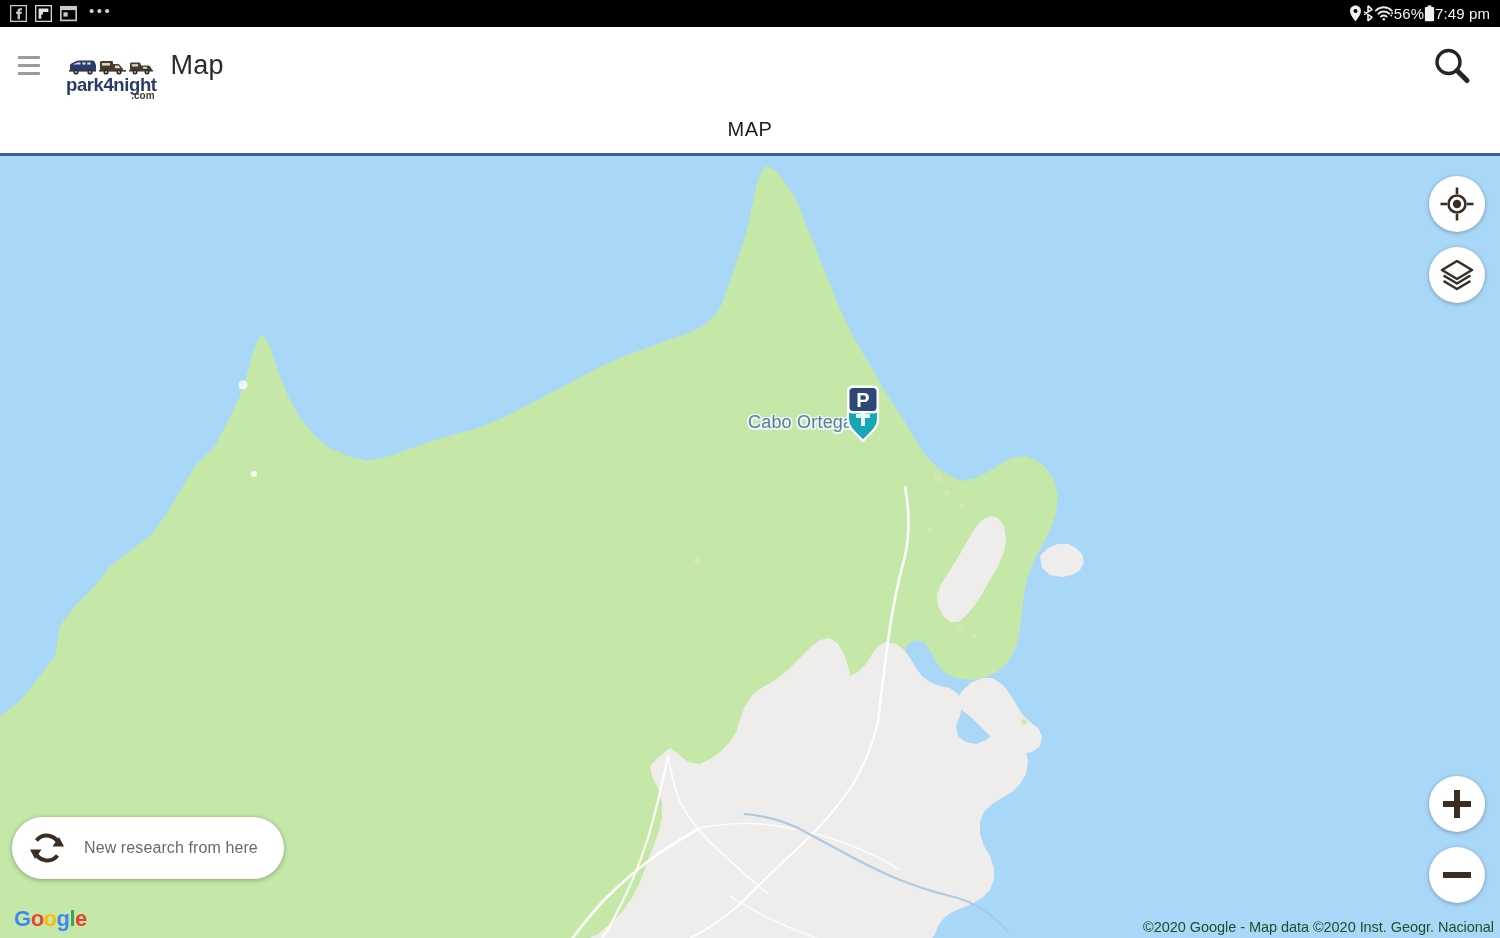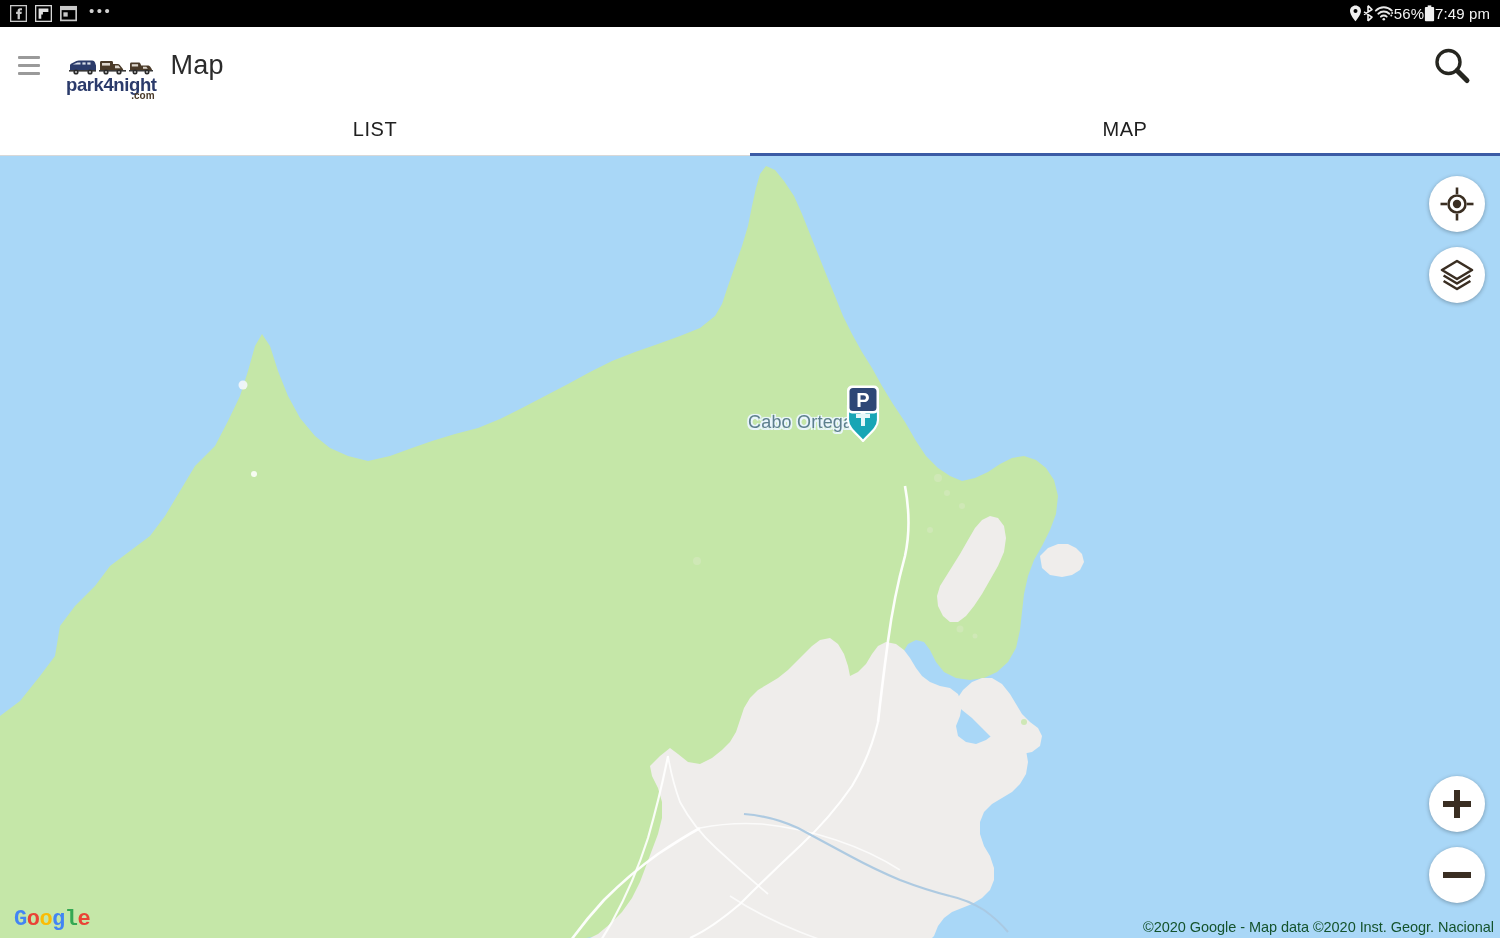--- a/index.html
+++ b/index.html
@@ -169,21 +169,21 @@
     font-size: 16px; color: #6a6a6a; letter-spacing: 0.1px;
     white-space: nowrap;
   }
 
   
   .google-logo {
     position: absolute;
     left: 14px; bottom: 6px;
     font-size: 22px; font-weight: bold;
     letter-spacing: -0.5px;
-    font-family: Liberation Mono, monospace;
+    font-family: Liberation Sans, sans-serif;
     z-index: 40;
     user-select: none;
   }
   .g-b { color: #4285f4; } .g-r { color: #ea4335; }
   .g-y { color: #fbbc05; } .g-g { color: #34a853; }
 
   
   .attribution {
     position: absolute;
     right: 6px; bottom: 3px;
@@ -291,23 +291,20 @@
 
   <div class="search-btn">
     <svg width="42" height="42" viewBox="0 0 42 42">
       <circle cx="17.5" cy="17" r="11.5" fill="none" stroke="#262620" stroke-width="3.4"></circle>
       <line x1="26" y1="25.5" x2="36" y2="35.5" stroke="#262620" stroke-width="5" stroke-linecap="round"></line>
     </svg>
   </div>
 </div>
 
 <div class="tab-bar">
-  <div class="tab">
-    <span>LIST</span>
-  </div>
   <div class="tab active">
     <span>MAP</span>
   </div>
 </div>
 
 <div class="map">
 
   <svg class="terrain" width="1500" height="782" viewBox="0 0 1500 782">
 
     <rect x="0" y="0" width="1500" height="782" fill="#a9d7f7"></rect>
@@ -435,20 +432,29 @@
       <rect x="3" y="14" width="28" height="6" fill="#3a2e22"></rect>
     </svg>
   </div>
 
   <div class="map-btn btn-zoom-out">
     <svg width="34" height="34" viewBox="0 0 34 34">
       <rect x="3" y="14" width="28" height="6" fill="#3a2e22"></rect>
     </svg>
   </div>
 
+  <div class="refresh-pill">
+    <svg width="38" height="38" viewBox="0 0 38 38">
+      <path d="M31 15.5 A13 13 0 0 0 8.5 11.5" fill="none" stroke="#3a2e22" stroke-width="4" stroke-linecap="butt"></path>
+      <path d="M7 22.5 A13 13 0 0 0 29.5 26.5" fill="none" stroke="#3a2e22" stroke-width="4" stroke-linecap="butt"></path>
+      <polygon points="31,8 36,17.5 24.5,17.5" fill="#3a2e22"></polygon>
+      <polygon points="7,30 2,20.5 13.5,20.5" fill="#3a2e22"></polygon>
+    </svg>
+    <span class="refresh-label">New research from here</span>
+  </div>
 
   <div class="google-logo">
     <span class="g-b">G</span><span class="g-r">o</span><span class="g-y">o</span><span class="g-b">g</span><span class="g-g">l</span><span class="g-r">e</span>
   </div>
 
   <div class="attribution">©2020 Google - Map data ©2020 Inst. Geogr. Nacional</div>
 
 </div>
 
 </body></html>

